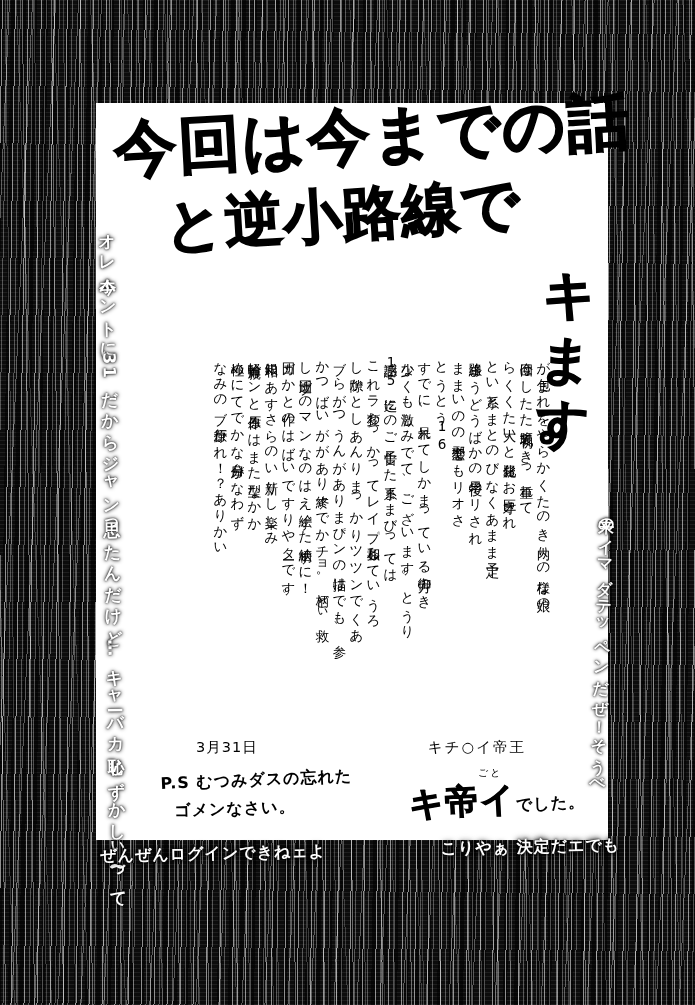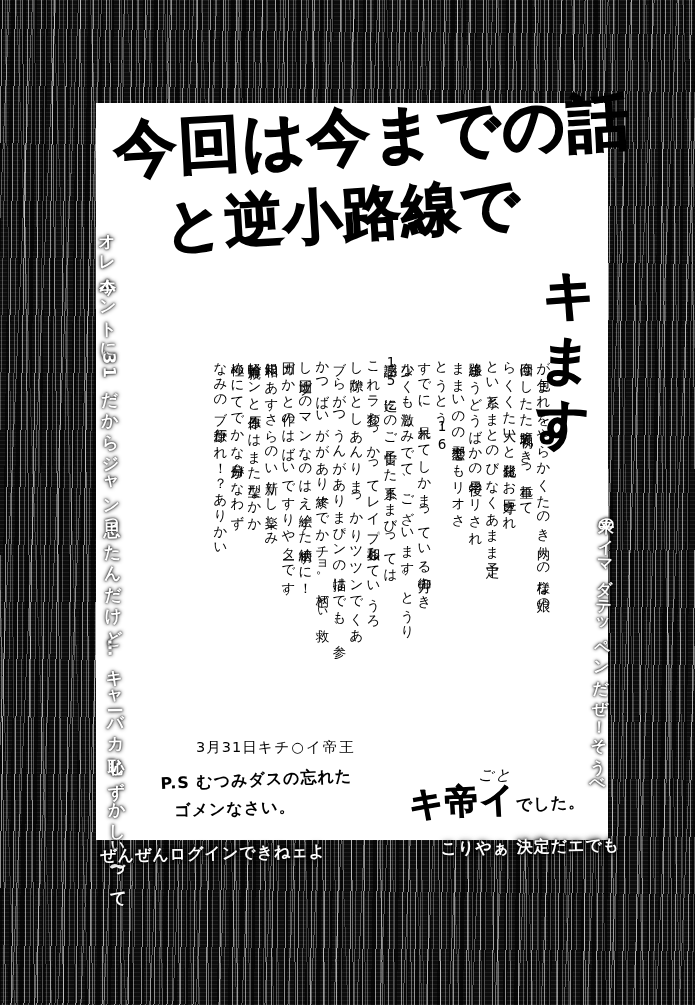--- a/index.html
+++ b/index.html
@@ -198,20 +198,21 @@
     overflow: hidden;
   }
 
   
   .sig-row {
     position: absolute;
     left: 196px;
     top: 738px;
     width: 330px;
     display: flex;
+    justify-content: space-between;
     align-items: baseline;
     font-size: 14.5px;
     color: #000;
   }
   .sig-date { letter-spacing: 1px; }
   .sig-name { letter-spacing: 2px; }
 
   
   .ps-block {
     position: absolute;
@@ -255,24 +256,23 @@
     -webkit-text-stroke: 1px #000;
   }
   .big-sign .tail {
     font-size: 16px;
     letter-spacing: 1px;
   }
   .big-sign-ruby {
     position: absolute;
     left: 478px;
     top: 766px;
-    font-size: 15px;
+    font-size: 10px;
     color: #000;
     letter-spacing: 2px;
-    font-style: italic;
   }
 
   
   .bottom-note {
     position: absolute;
     left: 100px;
     top: 846px;
     width: 520px;
     display: flex;
     justify-content: space-between;

